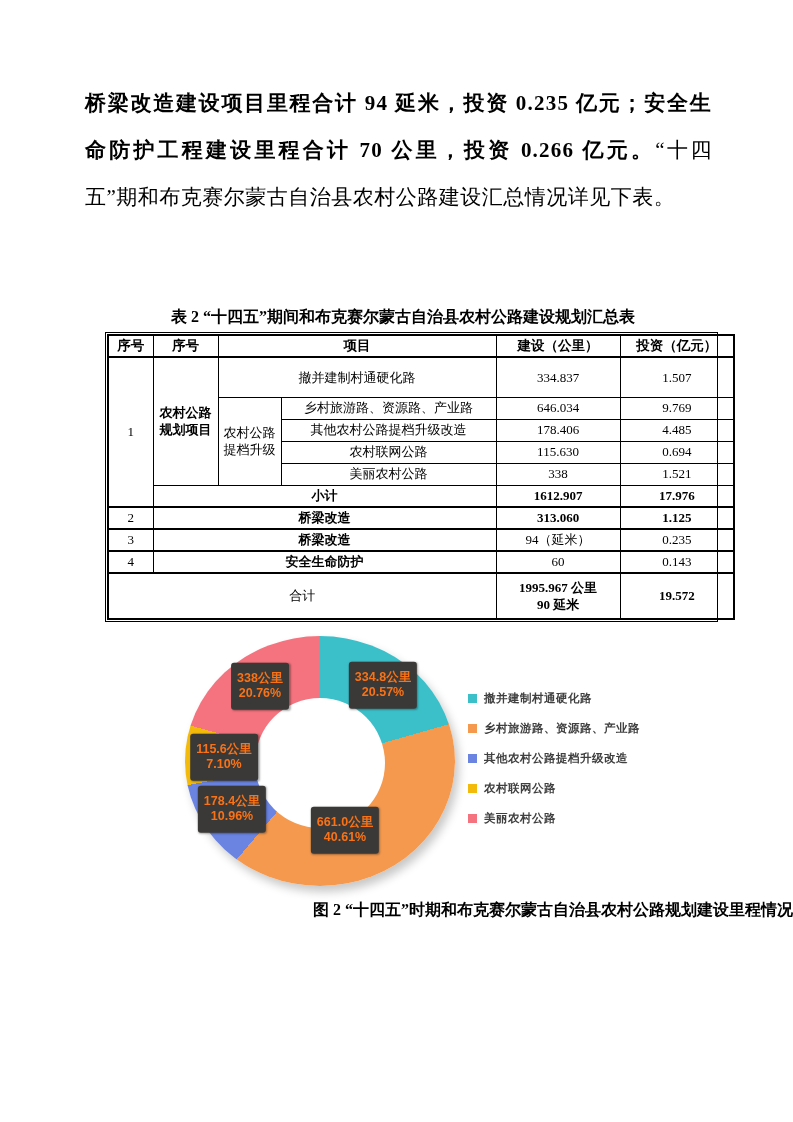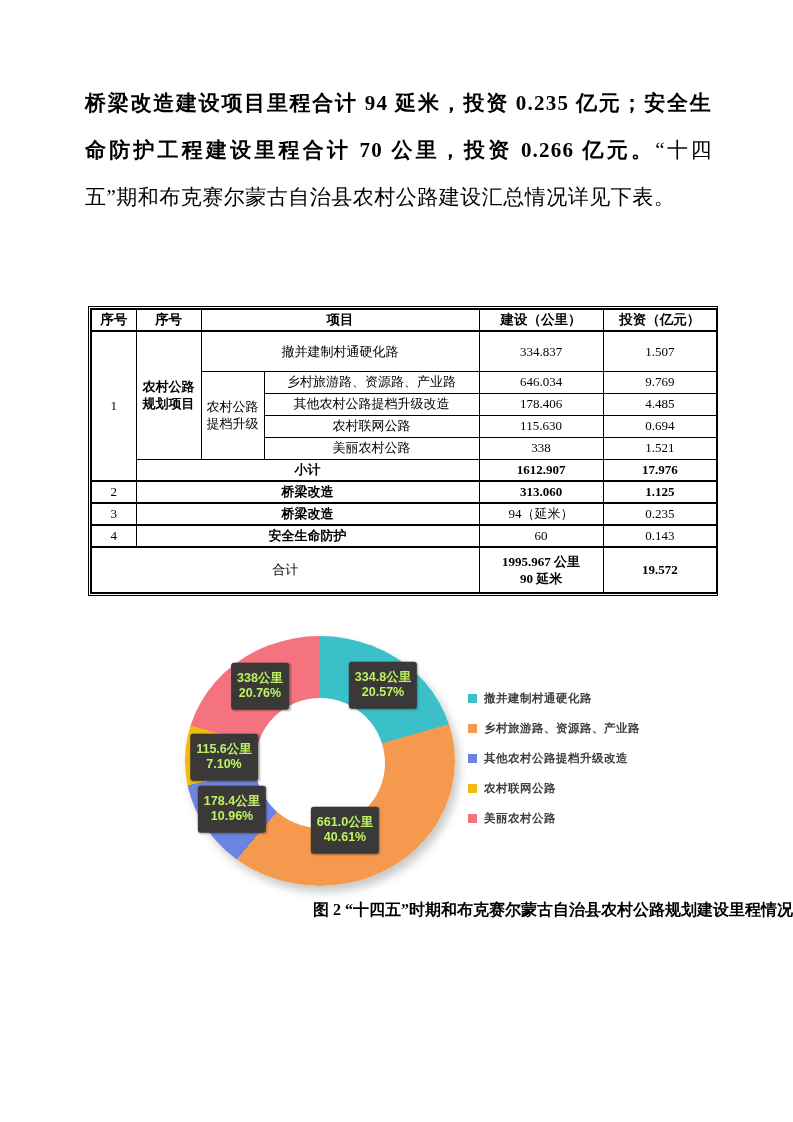--- a/index.html
+++ b/index.html
@@ -12,21 +12,21 @@
   
   .para {
     position:absolute; left:85px; top:80px; width:627px; margin:0;
     font-size:21px; line-height:47px; text-align:justify; letter-spacing:.5px;
   }
   .para .bold-run { font-weight:900; letter-spacing:1.2px; }
 
   
   .table-block { position:absolute; left:88px; top:306px; width:630px; }
   .tbl-title { text-align:center; font-weight:bold; font-size:16px; line-height:22px; margin-bottom:4px; white-space:nowrap; }
-  .tbl-wrap { border:1px solid #000; padding:1px; background:#fff; }
+  .tbl-wrap { border:1px solid #000; padding:1px; background:#fff;margin-left:17px; }
   table.summary {
     border-collapse:collapse; width:100%; table-layout:fixed;
     border:2px solid #000; font-size:13px;
   }
   table.summary td {
     border:1px solid #000; text-align:center; vertical-align:middle;
     padding:1px 2px; line-height:1.35; overflow:hidden;
   }
   tr.hdr { height:22px; }
   tr.hdr td { font-weight:bold; font-size:13.5px; border-bottom-width:2px; }
@@ -44,21 +44,21 @@
   .donut {
     position:absolute; left:25px; top:8px; width:270px; height:250px;
     border-radius:50%; box-shadow:4px 6px 10px rgba(0,0,0,.22);
   }
   .hole {
     position:absolute; left:50%; top:50%; width:130px; height:130px;
     margin:-63px 0 0 -65px; background:#fff; border-radius:50%;
   }
   .slice-label {
     position:absolute; transform:translate(-50%,-50%);
-    background:#3a3937; color:#bef264; font-weight:bold; font-size:12.5px;
+    background:#3a3937; color:#f97316; font-weight:bold; font-size:12.5px;
     line-height:1.22; text-align:center; padding:8px 6px; border-radius:3px;
     white-space:nowrap; box-shadow:1px 1px 2px rgba(0,0,0,.3);
   }
   .slice-label span { display:block; }
   .sl-0 { left:223px; top:57px; }
   .sl-1 { left:185px; top:202px; }
   .sl-2 { left:72px;  top:181px; }
   .sl-3 { left:64px;  top:129px; }
   .sl-4 { left:100px; top:58px; }
 
@@ -74,20 +74,21 @@
   }
 </style>
 </head>
 <body>
 
 <div class="page">
 
   <p class="para"><span class="bold-run">桥梁改造建设项目里程合计 94 延米，投资 0.235 亿元；安全生命防护工程建设里程合计 70 公里，投资 0.266 亿元。</span><span>“十四五”期和布克赛尔蒙古自治县农村公路建设汇总情况详见下表。</span></p>
 
   <div class="table-block">
+    <div class="tbl-title">表 2  “十四五”期间和布克赛尔蒙古自治县农村公路建设规划汇总表</div>
     <div class="tbl-wrap">
       <table class="summary">
         <colgroup>
           <col style="width:45px">
             <col style="width:65px">
             <col style="width:63px">
           <col style="width:215px">
             <col style="width:124px">
             <col style="width:114px">
         </colgroup>

